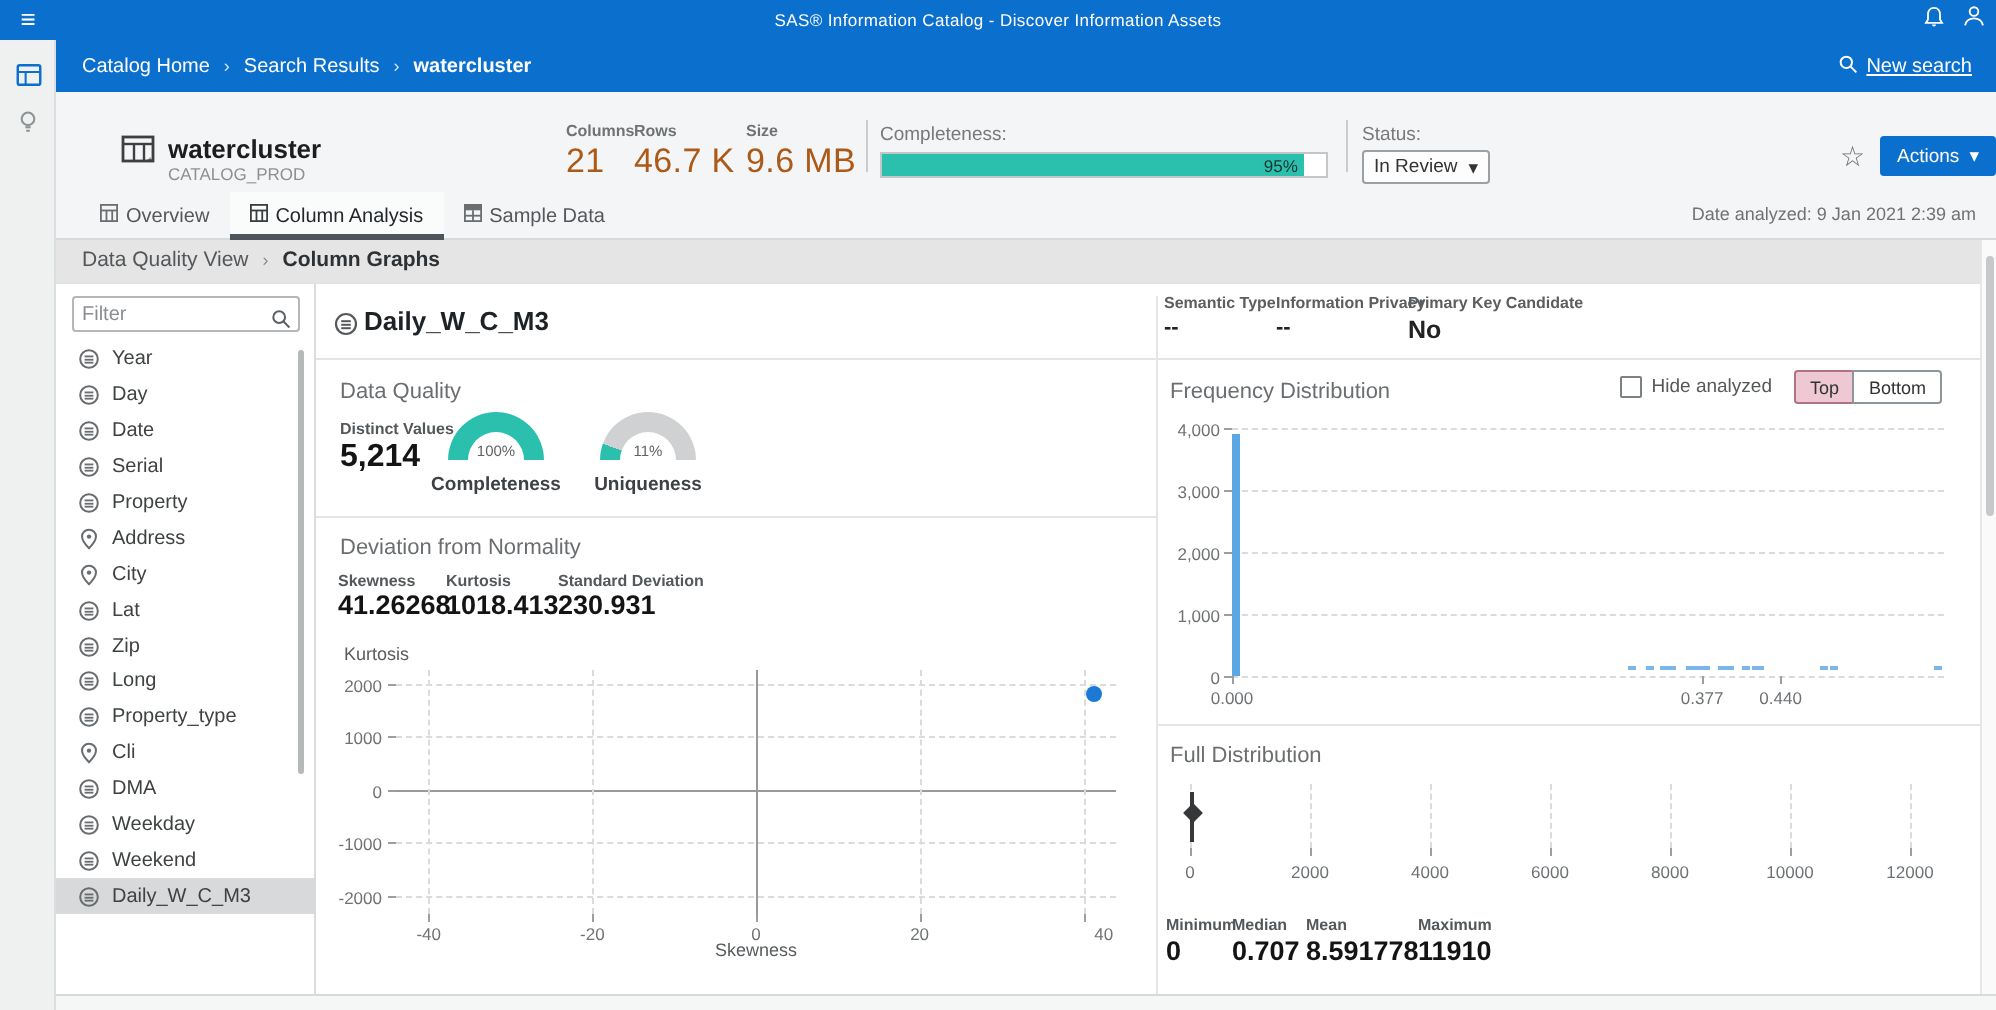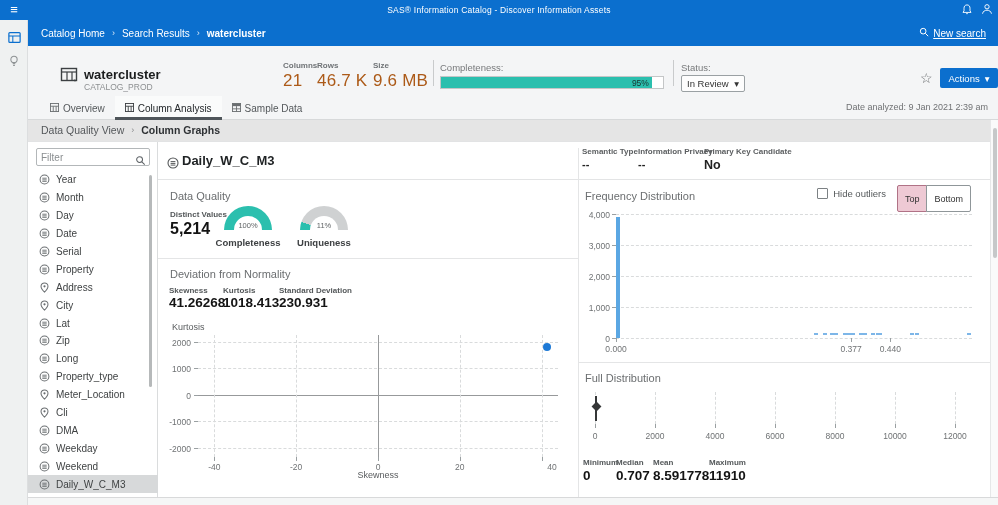--- a/index.html
+++ b/index.html
@@ -105,21 +105,21 @@
   .fbar { position:absolute; width:4px; background:#5ba7e3; }
   .fdash { position:absolute; width:4px; height:2px; background:#7db6e8; }
   .whisker { position:absolute; width:0; border-left:2px solid #353738; }
   .bdiamond { position:absolute; width:7px; height:7px; background:#353738; transform:rotate(45deg); }
 
   
   .outliers { position:absolute; right:104px; top:8px; display:flex; gap:5px; align-items:center; }
   .checkbox { width:11px; height:11px; border:1px solid #7c8184; background:#fff; border-radius:1px; cursor:pointer; }
   .outliers-label { font-size:9.5px; color:#54585a; }
   .seg { position:absolute; right:19px; top:5px; display:flex; }
-  .seg-btn { height:27px; font-size:9px; padding:0 7px; border:1px solid #8f9699; background:#fff; color:#333; display:flex; align-items:center; cursor:pointer;text-align:right; }
+  .seg-btn { height:17px; font-size:9px; padding:0 7px; border:1px solid #8f9699; background:#fff; color:#333; display:flex; align-items:center; cursor:pointer;text-align:right; }
   .seg-btn.first { border-radius:2px 0 0 2px; }
   .seg-btn.last { border-radius:0 2px 2px 0; margin-left:-1px; }
   .seg-btn.on { background:#eec9d4; border-color:#b07286; }
 
   
   .vscroll { position:absolute; left:990px; top:120px; width:8px; height:377px; background:#fafafa; border-left:1px solid #e6e7e8; }
   .vscroll-thumb { position:absolute; left:2px; top:8px; width:4px; height:130px; background:#c6c8c9; border-radius:2px; }
   .bottombar { position:absolute; left:28px; top:497px; width:970px; height:8px; background:#f5f6f6; border-top:1px solid #d8d9da; }
 </style>
 </head>
@@ -290,31 +290,20 @@
         </div>
         <div class="col-item">
           <span class="ctype">
             <svg width="11" height="11" viewBox="0 0 12 12">
               <circle cx="6" cy="6" r="4.8" fill="none" stroke="#696d70" stroke-width="1.1"></circle>
               <line x1="3.6" y1="4.6" x2="8.4" y2="4.6" stroke="#696d70"></line>
               <line x1="3.6" y1="6.4" x2="8.4" y2="6.4" stroke="#696d70"></line>
               <line x1="3.6" y1="8" x2="8.4" y2="8" stroke="#696d70"></line>
             </svg>
           </span>
-          <span>Month</span>
-        </div>
-        <div class="col-item">
-          <span class="ctype">
-            <svg width="11" height="11" viewBox="0 0 12 12">
-              <circle cx="6" cy="6" r="4.8" fill="none" stroke="#696d70" stroke-width="1.1"></circle>
-              <line x1="3.6" y1="4.6" x2="8.4" y2="4.6" stroke="#696d70"></line>
-              <line x1="3.6" y1="6.4" x2="8.4" y2="6.4" stroke="#696d70"></line>
-              <line x1="3.6" y1="8" x2="8.4" y2="8" stroke="#696d70"></line>
-            </svg>
-          </span>
           <span>Day</span>
         </div>
         <div class="col-item">
           <span class="ctype">
             <svg width="11" height="11" viewBox="0 0 12 12">
               <circle cx="6" cy="6" r="4.8" fill="none" stroke="#696d70" stroke-width="1.1"></circle>
               <line x1="3.6" y1="4.6" x2="8.4" y2="4.6" stroke="#696d70"></line>
               <line x1="3.6" y1="6.4" x2="8.4" y2="6.4" stroke="#696d70"></line>
               <line x1="3.6" y1="8" x2="8.4" y2="8" stroke="#696d70"></line>
             </svg>
@@ -397,29 +386,20 @@
         <div class="col-item">
           <span class="ctype">
             <svg width="11" height="11" viewBox="0 0 12 12">
               <circle cx="6" cy="6" r="4.8" fill="none" stroke="#696d70" stroke-width="1.1"></circle>
               <line x1="3.6" y1="4.6" x2="8.4" y2="4.6" stroke="#696d70"></line>
               <line x1="3.6" y1="6.4" x2="8.4" y2="6.4" stroke="#696d70"></line>
               <line x1="3.6" y1="8" x2="8.4" y2="8" stroke="#696d70"></line>
             </svg>
           </span>
           <span>Property_type</span>
-        </div>
-        <div class="col-item">
-          <span class="ctype">
-            <svg width="11" height="11" viewBox="0 0 12 12">
-              <path d="M6 1 C3.8 1 2.2 2.6 2.2 4.7 C2.2 7.4 6 11 6 11 C6 11 9.8 7.4 9.8 4.7 C9.8 2.6 8.2 1 6 1 Z" fill="none" stroke="#696d70" stroke-width="1.1"></path>
-              <circle cx="6" cy="4.7" r="1.2" fill="#696d70"></circle>
-            </svg>
-          </span>
-          <span>Meter_Location</span>
         </div>
         <div class="col-item">
           <span class="ctype">
             <svg width="11" height="11" viewBox="0 0 12 12">
               <path d="M6 1 C3.8 1 2.2 2.6 2.2 4.7 C2.2 7.4 6 11 6 11 C6 11 9.8 7.4 9.8 4.7 C9.8 2.6 8.2 1 6 1 Z" fill="none" stroke="#696d70" stroke-width="1.1"></path>
               <circle cx="6" cy="4.7" r="1.2" fill="#696d70"></circle>
             </svg>
           </span>
           <span>Cli</span>
         </div>
@@ -556,21 +536,21 @@
           <div class="xtick" style="left: 383.636px; top: 145px;"></div>
           <div class="ax-label xc" style="left: 368.636px; top: 150px; width: 30px; text-align: right;">40</div>
           <div class="dot" style="left: 384.802px; top: 31.1259px;"></div>
         </div>
     </div>
 
     <div class="rightcol">
       <div class="section-title" style="left:6px; top:10px;">Frequency Distribution</div>
       <div class="outliers">
         <div class="checkbox"></div>
-        <span class="outliers-label">Hide outliers</span>
+        <span class="outliers-label">Hide analyzed</span>
       </div>
       <div class="seg">
         <div class="seg-btn first on">Top</div>
         <div class="seg-btn last">Bottom</div>
       </div>
 
       <div class="abs" style="left:0; top:0; width:411px; height:180px;" id="frequency-chart">
           <div class="grid-h" style="left: 37px; top: 34px; width: 356px;"></div>
           <div class="ytick" style="left: 33px; top: 34px;"></div>
           <div class="ax-label yl" style="left: 0px; top: 30px; width: 31px;">4,000</div>

